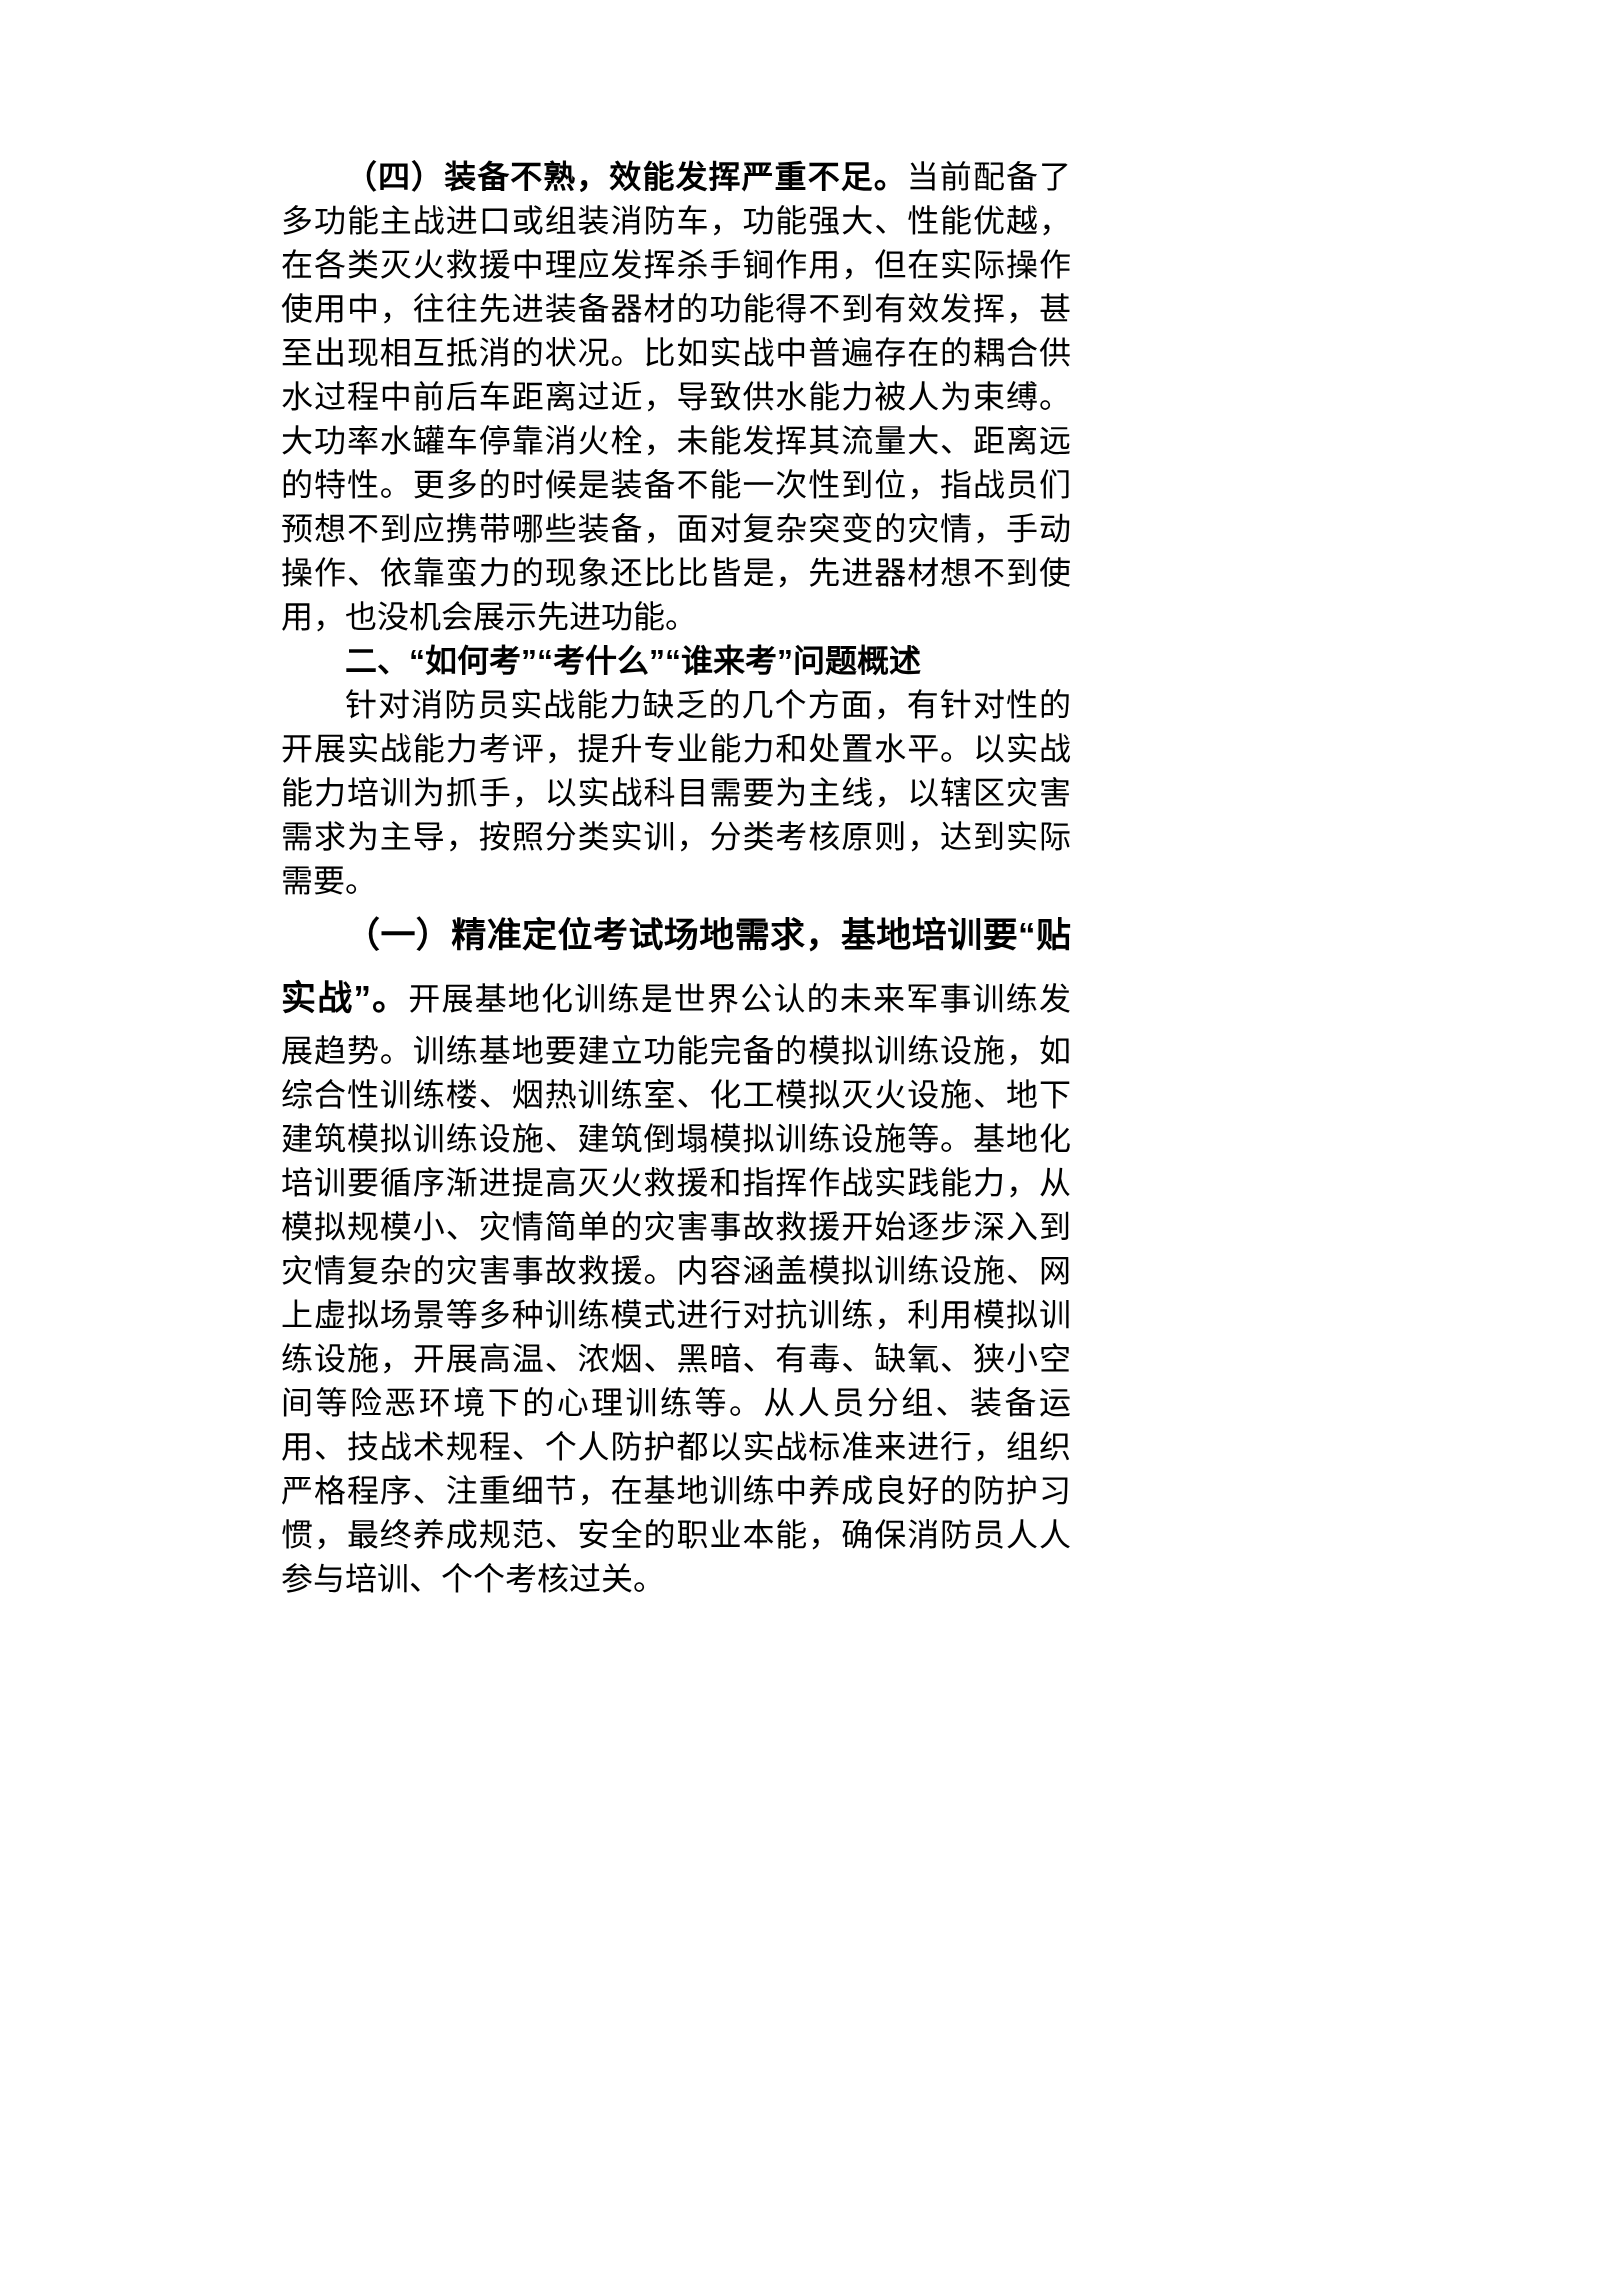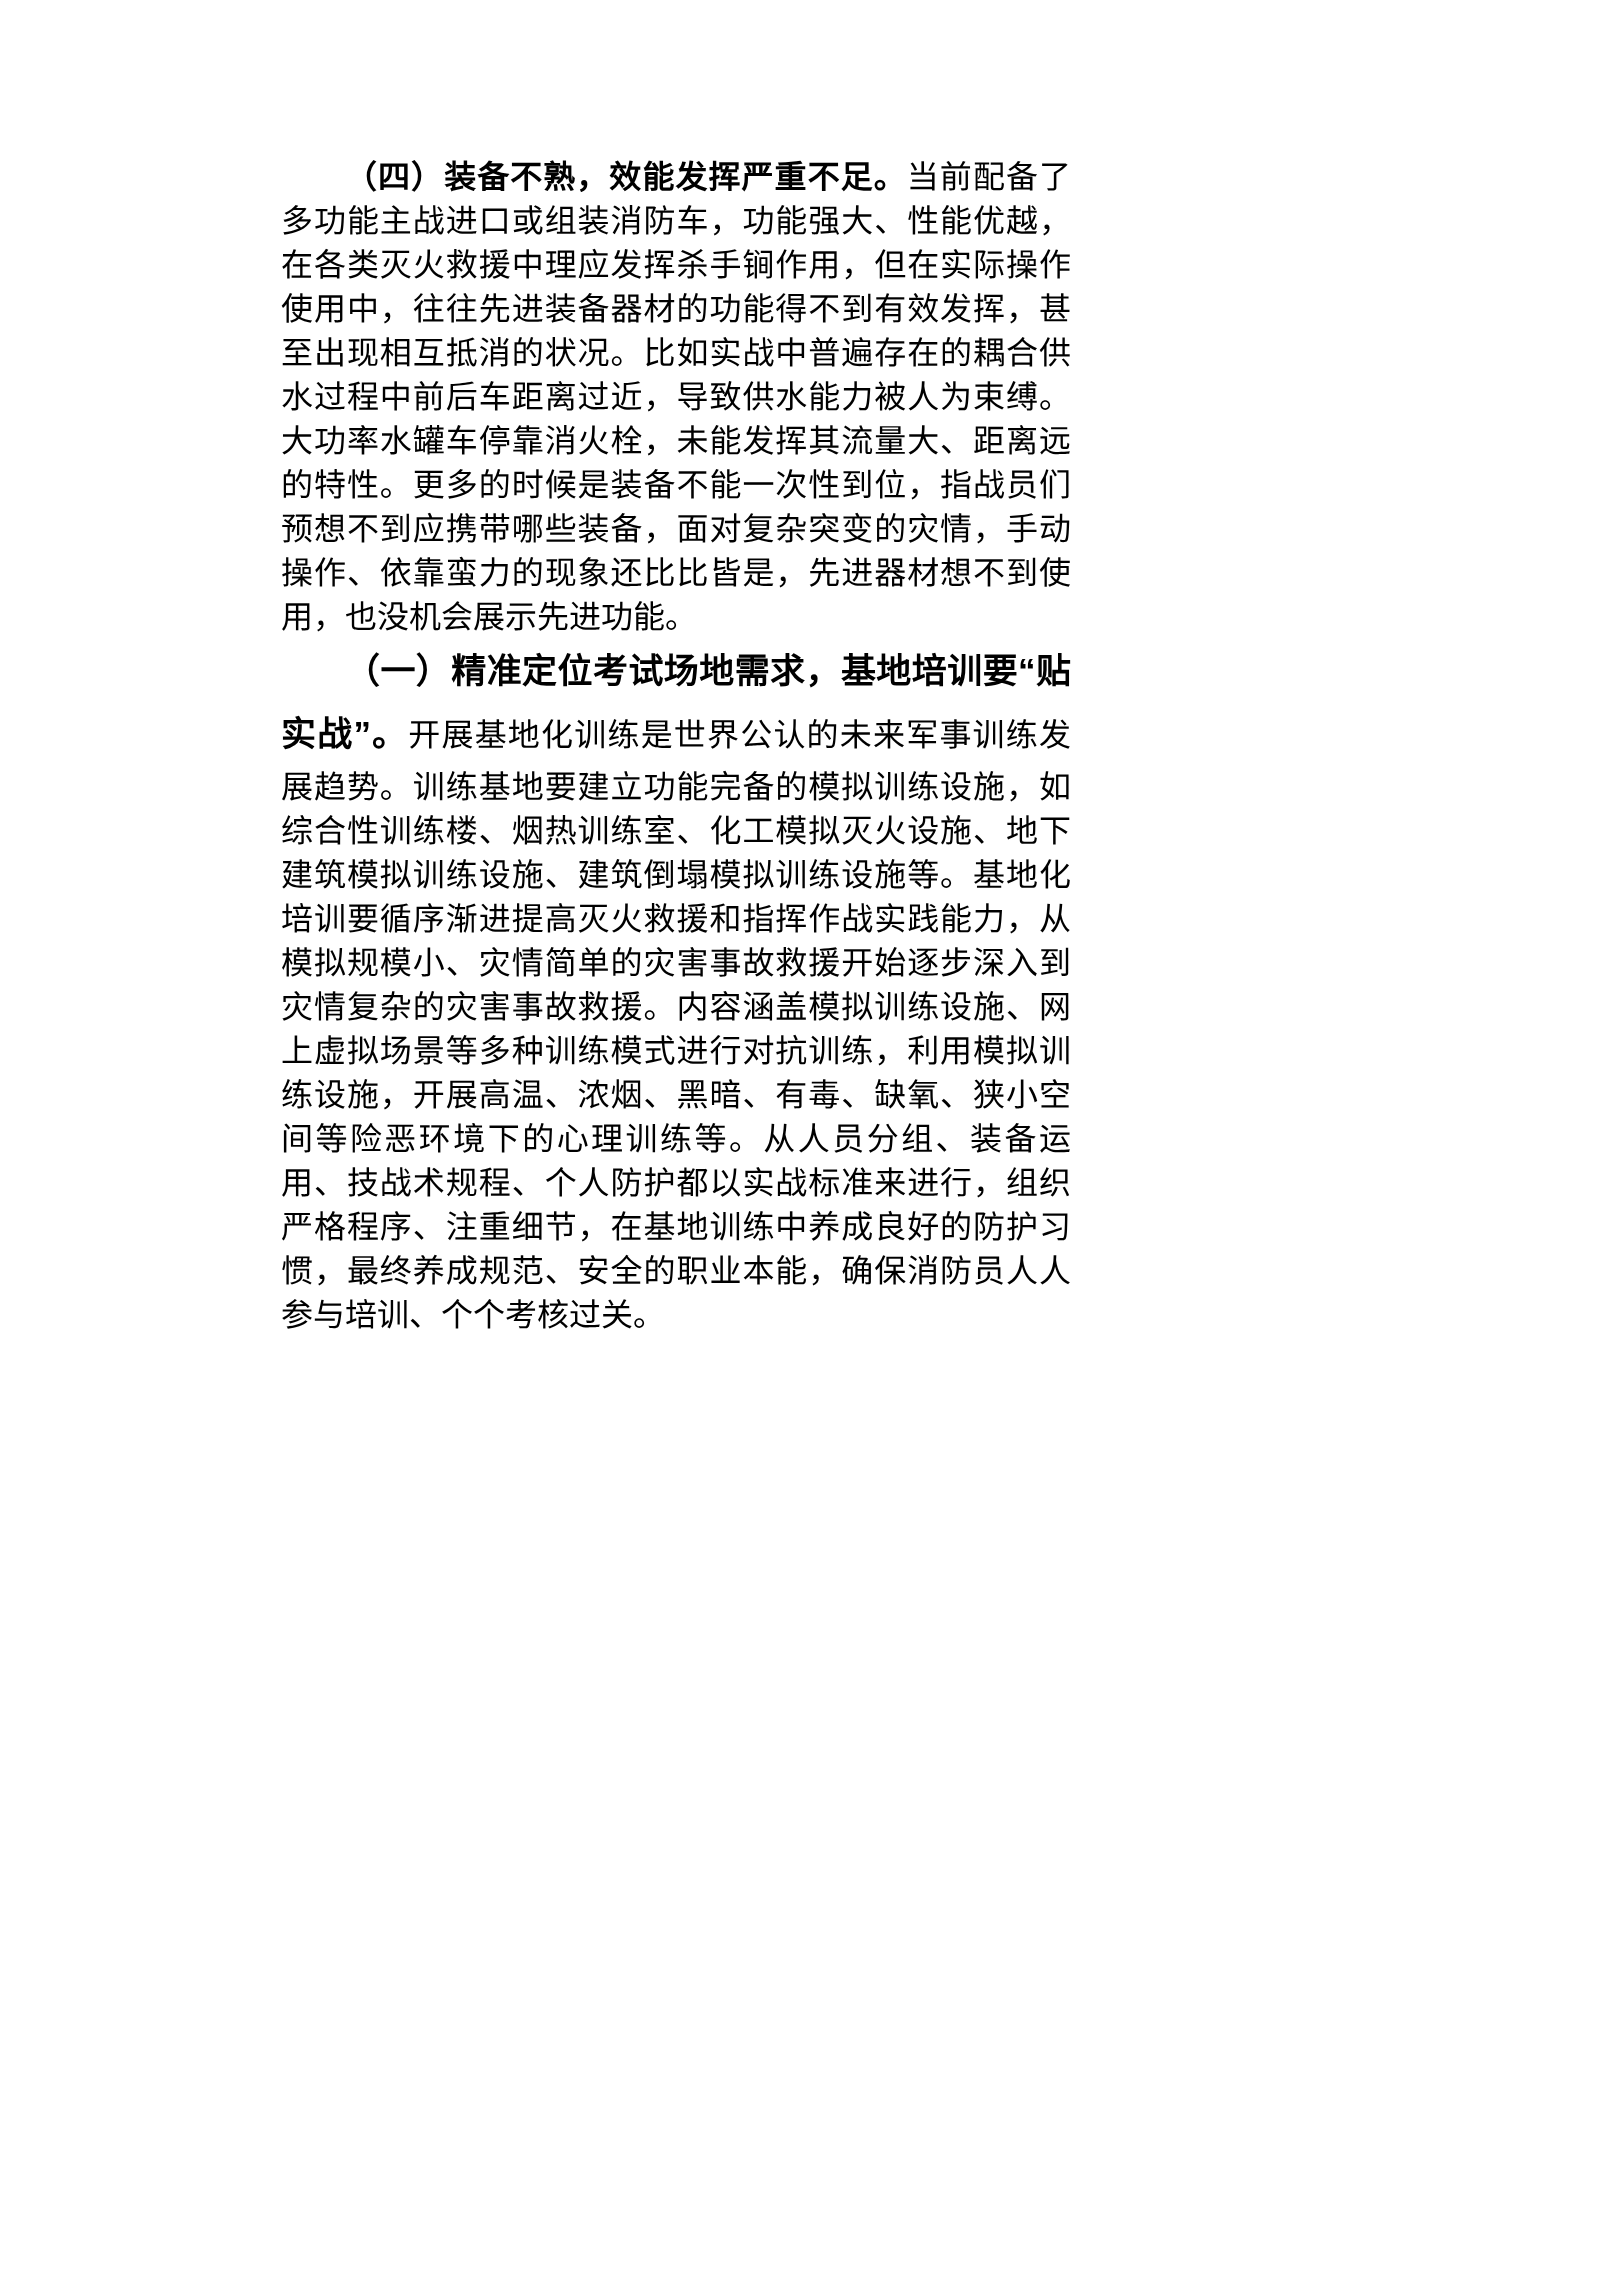--- a/index.html
+++ b/index.html
@@ -58,20 +58,22 @@
     }
   </style>
 </head>
 <body>
 
 <div class="page">
   <div class="content">
 
     <p class="para"><span class="lead lead-md">（四）装备不熟，效能发挥严重不足。</span><span class="body-run">当前配备了多功能主战进口或组装消防车，功能强大、性能优越，在各类灭火救援中理应发挥杀手锏作用，但在实际操作使用中，往往先进装备器材的功能得不到有效发挥，甚至出现相互抵消的状况。比如实战中普遍存在的耦合供水过程中前后车距离过近，导致供水能力被人为束缚。大功率水罐车停靠消火栓，未能发挥其流量大、距离远的特性。更多的时候是装备不能一次性到位，指战员们预想不到应携带哪些装备，面对复杂突变的灾情，手动操作、依靠蛮力的现象还比比皆是，先进器材想不到使用，也没机会展示先进功能。</span></p>
 
+    <p class="para"><span class="lead lead-md">二、“如何考”“考什么”“谁来考”问题概述</span></p>
 
+    <p class="para"><span class="body-run">针对消防员实战能力缺乏的几个方面，有针对性的开展实战能力考评，提升专业能力和处置水平。以实战能力培训为抓手，以实战科目需要为主线，以辖区灾害需求为主导，按照分类实训，分类考核原则，达到实际需要。</span></p>
 
     <p class="para"><span class="lead lead-lg">（一）精准定位考试场地需求，基地培训要“贴实战”。</span><span class="body-run">开展基地化训练是世界公认的未来军事训练发展趋势。训练基地要建立功能完备的模拟训练设施，如综合性训练楼、烟热训练室、化工模拟灭火设施、地下建筑模拟训练设施、建筑倒塌模拟训练设施等。基地化培训要循序渐进提高灭火救援和指挥作战实践能力，从模拟规模小、灾情简单的灾害事故救援开始逐步深入到灾情复杂的灾害事故救援。内容涵盖模拟训练设施、网上虚拟场景等多种训练模式进行对抗训练，利用模拟训练设施，开展高温、浓烟、黑暗、有毒、缺氧、狭小空间等险恶环境下的心理训练等。从人员分组、装备运用、技战术规程、个人防护都以实战标准来进行，组织严格程序、注重细节，在基地训练中养成良好的防护习惯，最终养成规范、安全的职业本能，确保消防员人人参与培训、个个考核过关。</span></p>
 
 
   </div>
 </div>
 
 
 </body></html>

